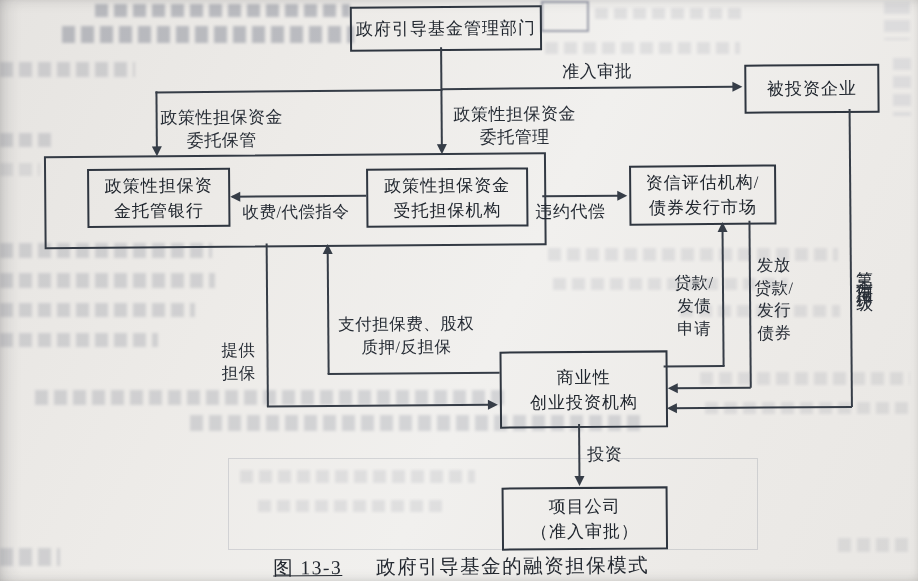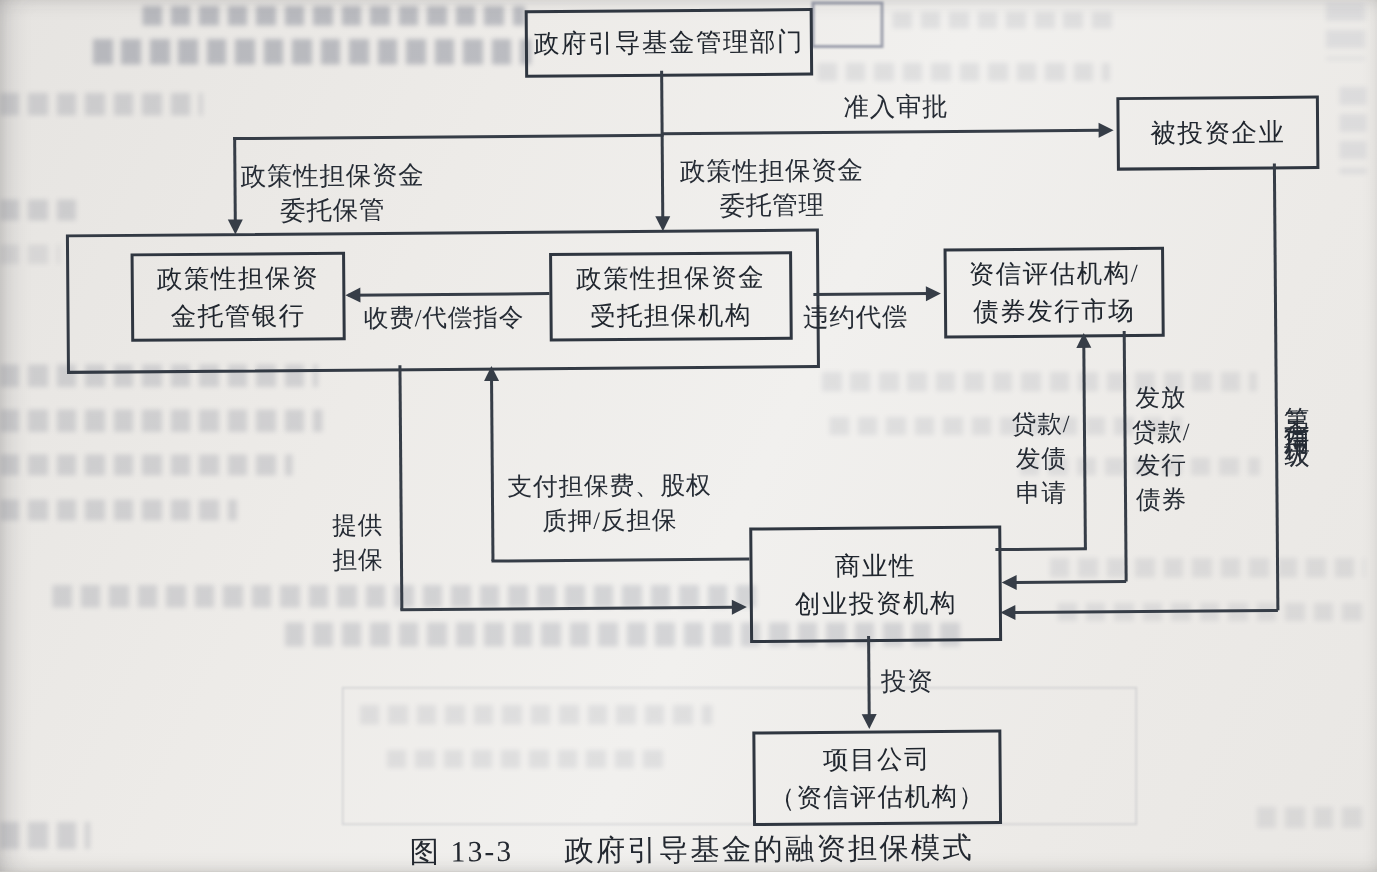--- a/index.html
+++ b/index.html
@@ -32,21 +32,21 @@
   .ar-l{border-top:5px solid transparent;border-bottom:5px solid transparent;border-right:10px solid #363d47;}
   .ar-u{border-left:5px solid transparent;border-right:5px solid transparent;border-bottom:10px solid #363d47;}
   .ar-d{border-left:5px solid transparent;border-right:5px solid transparent;border-top:10px solid #363d47;}
   
   .lbl{position:absolute;font-size:16.5px;line-height:23px;color:#262c35;letter-spacing:.5px;white-space:nowrap;}
   .lbl span{display:block;text-align:center;white-space:nowrap;}
   .lbl-v{writing-mode:vertical-rl;letter-spacing:4px;height:170px;}
   
   .caption{position:absolute;left:0;top:553px;width:100%;text-align:center;
     font-size:19.5px;color:#232830;letter-spacing:1.5px;font-weight:500;}
-  .caption .cap-num{margin-right:34px;}
+  .caption .cap-num{margin-right:34px;text-decoration:underline;}
   
   .g{position:absolute;background:repeating-linear-gradient(90deg,#4a5268 0 13px,transparent 13px 19px);filter:blur(1.6px);pointer-events:none;}
   .gv{position:absolute;background:repeating-linear-gradient(180deg,#556080 0 12px,transparent 12px 18px);filter:blur(1.8px);pointer-events:none;}
   .g1{opacity:.30}.g2{opacity:.17}.g3{opacity:.10}
   .grect{position:absolute;border:1px solid rgba(95,105,125,.20);filter:blur(.6px);pointer-events:none;}
   .gbox{position:absolute;border:2px solid rgba(55,65,95,.45);filter:blur(.8px);pointer-events:none;}
 </style>
 </head>
 <body>
 
@@ -108,21 +108,21 @@
       <span>债券发行市场</span>
     </div>
 
     <div class="node" style="left:499px;top:352px;width:164px;height:73px">
       <span>商业性</span>
       <span>创业投资机构</span>
     </div>
 
     <div class="node" style="left:500px;top:488px;width:162px;height:59px">
       <span>项目公司</span>
-      <span>（资信评估机构）</span>
+      <span>（准入审批）</span>
     </div>
 
     <i class="vl" style="left:442px;top:47px;height:99px"></i>
     <i class="ar ar-d" style="left:438px;top:144px"></i>
 
     <i class="hl" style="left:157px;top:89px;width:287px"></i>
     <i class="vl" style="left:157px;top:89px;height:56px"></i>
     <i class="ar ar-d" style="left:153px;top:144px"></i>
 
     <i class="hl" style="left:443px;top:88px;width:293px"></i>

